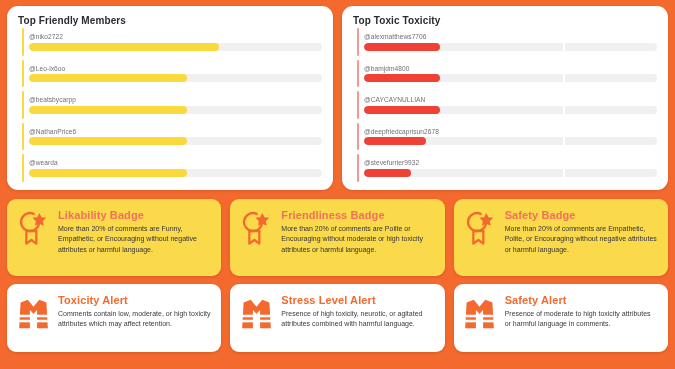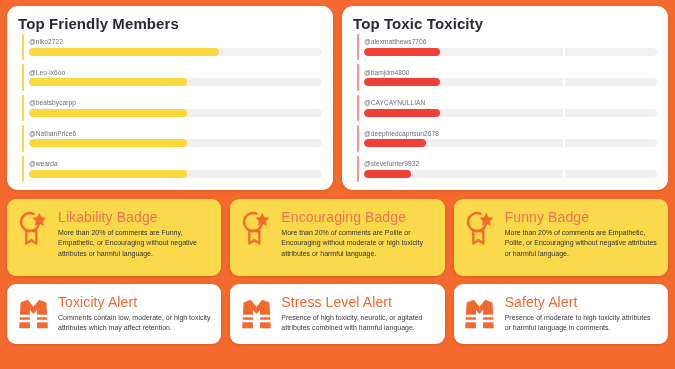--- a/index.html
+++ b/index.html
@@ -29,21 +29,21 @@
     background: #ffffff;
     border-radius: 11px;
     padding: 9px 11px 6px 11px;
     box-shadow: 0 1px 3px rgba(0,0,0,0.10);
     display: flex;
     flex-direction: column;
     overflow: hidden;
   }
 
   .panel-title {
-    font-size: 15px;
+    font-size: 10px;
     font-weight: bold;
     color: #2a2a33;
     letter-spacing: 0.1px;
     margin-bottom: 0;
   }
 
   .bar-list {
     display: flex;
     flex-direction: column;
     flex: 1 1 auto;
@@ -139,39 +139,39 @@
     margin-top: 1px;
   }
 
   .card-body {
     flex: 1 1 auto;
     min-width: 0;
     padding-top: 1px;
   }
 
   .card-title {
-    font-size: 14px;
-    font-weight: normal;
+    font-size: 11px;
+    font-weight: bold;
     color: #f3692e;
     margin-bottom: 2.5px;
     letter-spacing: 0.1px;
   }
 
   .card.badge .card-title { color: #f2705a; }
 
   .card-desc {
     font-size: 7px;
     line-height: 1.55;
     color: #33333b;
   }
 
   .card.alert .card-desc { color: #3a3a42; }
 
   
-  .card-row.alerts { padding-top: 8px; height: 68px; }
+  .card-row.alerts { padding-top: 8px; height: 76px; }
 </style>
 </head>
 <body>
 
 <div class="top-row">
 
   <div class="panel friendly">
     <div class="panel-title">Top Friendly Members</div>
     <div class="bar-list friendly">
 
@@ -280,35 +280,35 @@
 
   <div class="card badge">
     <div class="card-icon">
       <svg viewBox="0 0 48 52" width="32" height="38">
         <path d="M33 14 A13.5 13.5 0 1 1 25 3.2" fill="none" stroke="#f3692e" stroke-width="3.6" stroke-linecap="round"></path>
         <path d="M33.5 2 L36.8 8.2 L43.7 9.2 L38.8 14.2 L40 21.2 L33.5 18 L27 21.2 L28.2 14.2 L23.3 9.2 L30.2 8.2 Z" fill="#f3692e"></path>
         <path d="M14 29 L14 48 L21.5 42.5 L29 48 L29 29 Z" fill="none" stroke="#f3692e" stroke-width="3.4" stroke-linejoin="round"></path>
       </svg>
     </div>
     <div class="card-body">
-      <div class="card-title">Encouraging Badge</div>
+      <div class="card-title">Friendliness Badge</div>
       <div class="card-desc">More than 20% of comments are Polite or Encouraging without moderate or high toxicity attributes or harmful language.</div>
     </div>
   </div>
 
   <div class="card badge">
     <div class="card-icon">
       <svg viewBox="0 0 48 52" width="32" height="38">
         <path d="M33 14 A13.5 13.5 0 1 1 25 3.2" fill="none" stroke="#f3692e" stroke-width="3.6" stroke-linecap="round"></path>
         <path d="M33.5 2 L36.8 8.2 L43.7 9.2 L38.8 14.2 L40 21.2 L33.5 18 L27 21.2 L28.2 14.2 L23.3 9.2 L30.2 8.2 Z" fill="#f3692e"></path>
         <path d="M14 29 L14 48 L21.5 42.5 L29 48 L29 29 Z" fill="none" stroke="#f3692e" stroke-width="3.4" stroke-linejoin="round"></path>
       </svg>
     </div>
     <div class="card-body">
-      <div class="card-title">Funny Badge</div>
+      <div class="card-title">Safety Badge</div>
       <div class="card-desc">More than 20% of comments are Empathetic, Polite, or Encouraging without negative attributes or harmful language.</div>
     </div>
   </div>
 
 </div>
 
 <div class="card-row alerts">
 
   <div class="card alert">
     <div class="card-icon">

